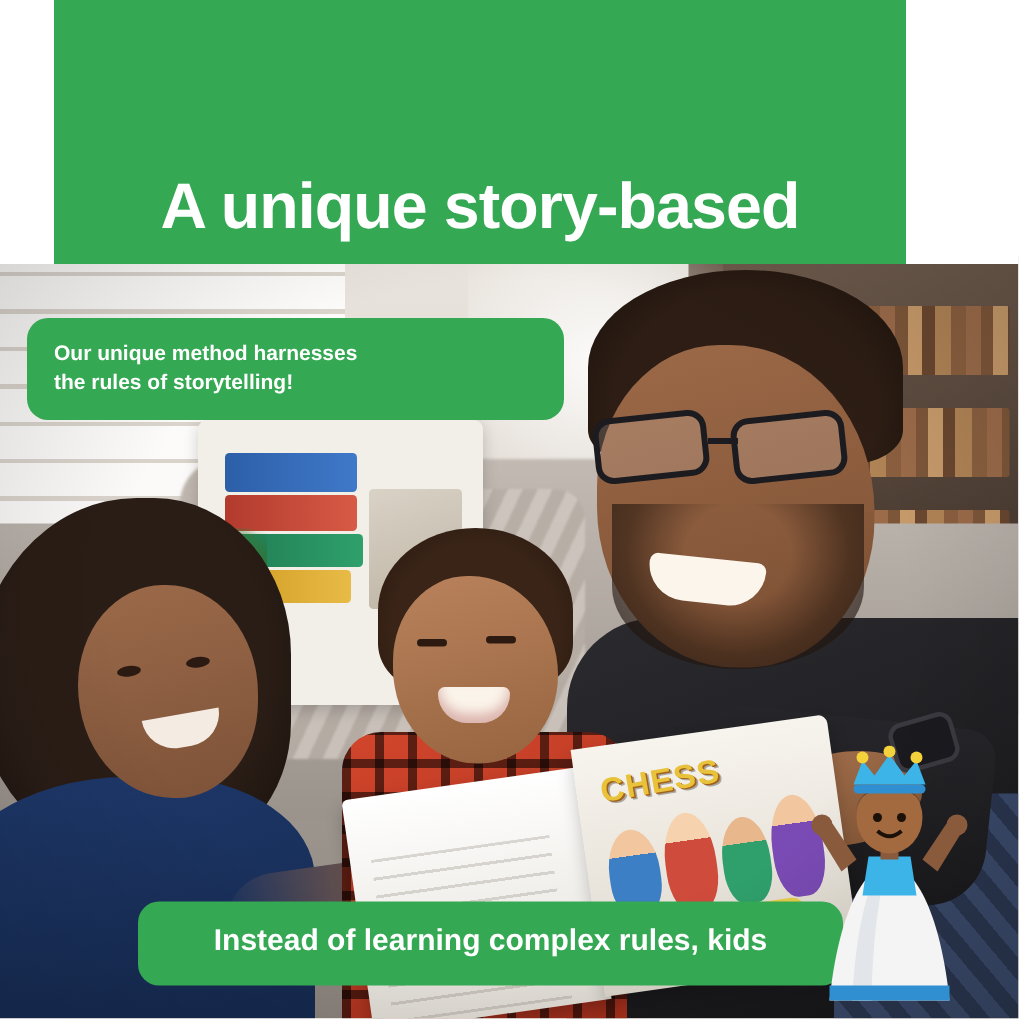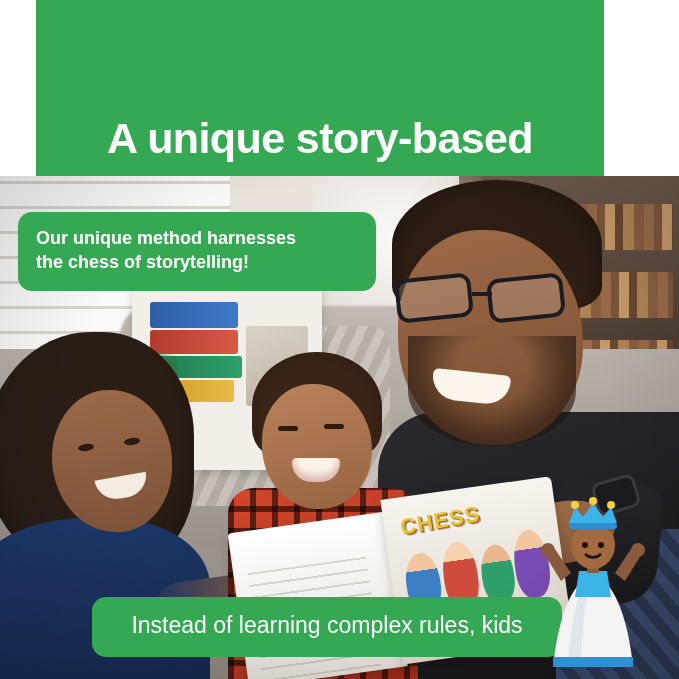--- a/index.html
+++ b/index.html
@@ -295,33 +295,33 @@
   
   .callout-top {
     position: absolute;
     left: 18px; top: 36px;
     width: 358px;
     background: #34a853;
     border-radius: 14px;
     padding: 14px 18px 16px;
     color: #ffffff;
     font-weight: bold;
-    font-size: 18px;
+    font-size: 14px;
     line-height: 1.35;
   }
   .callout-bottom {
     position: absolute;
     left: 92px; bottom: 22px;
     width: 470px;
     background: #34a853;
     border-radius: 14px;
     padding: 13px 18px 15px;
     color: #ffffff;
-    font-weight: normal;
-    font-size: 23px;
+    font-weight: bold;
+    font-size: 20px;
     line-height: 1.38;
     text-align: center;
   }
 
   
   .mascot {
     position: absolute;
     right: 28px; bottom: 6px;
     width: 116px; height: 176px;
   }
@@ -398,21 +398,21 @@
         <span class="book-char bc3"></span>
         <span class="book-char bc4"></span>
         <span class="book-char bc5"></span>
       </div>
     </div>
 
     <div class="vignette"></div>
 
     <div class="callout-top">
       <div>Our unique method harnesses</div>
-      <div>the chess of storytelling!</div>
+      <div>the rules of storytelling!</div>
     </div>
 
     <div class="callout-bottom">
       <div>Instead of learning complex rules, kids</div>
     </div>
 
     <div class="mascot">
       <svg viewBox="0 0 116 176" width="116" height="176" aria-hidden="true">
 
         <path d="M26 84 L10 58 L20 52 L36 76 Z" fill="#8a5a3c"></path>

